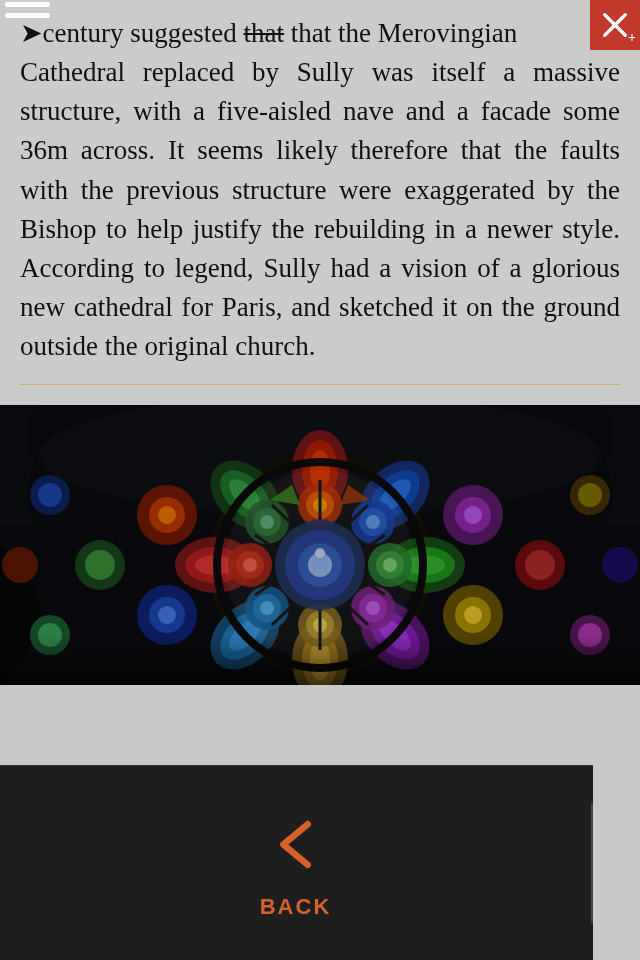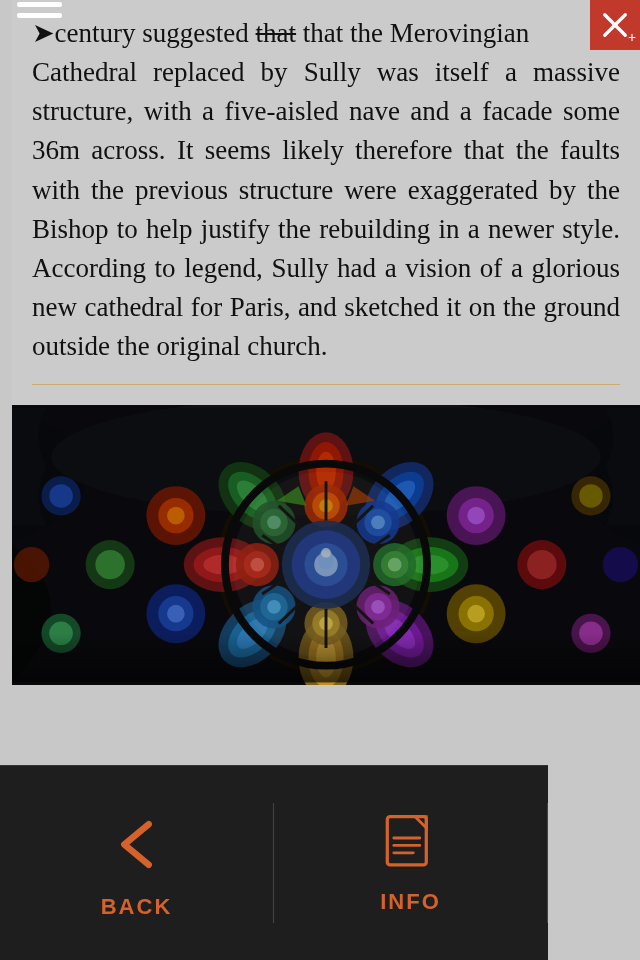--- a/index.html
+++ b/index.html
@@ -109,21 +109,21 @@
       display: flex;
       align-items: center;
       justify-content: center;
     }
 
     
     .bottom-nav {
       position: absolute;
       bottom: 0;
       left: 0;
-      width: 548px;
+      width: 593px;
       height: 195px;
       background: #1e1e1e;
       display: flex;
       flex-direction: row;
       align-items: center;
       justify-content: space-around;
       border-top: 1px solid #333;
     }
 
     .nav-item {
@@ -158,21 +158,20 @@
 
     
     .back-arrow {
       width: 65px;
       height: 75px;
     }
 
     
     .scroll-content {
       position: relative;
-      margin-left: 12px;
     }
 
     .plus-mark {
       position: absolute;
       bottom: 4px;
       right: 4px;
       color: #fff;
       font-size: 14px;
       font-weight: bold;
     }
@@ -368,30 +367,17 @@
 
   <div class="nav-item">
     <svg class="back-arrow" viewBox="0 0 80 80">
       <polyline points="55,15 25,40 55,65" fill="none" stroke="#d4622a" stroke-width="8" stroke-linecap="round" stroke-linejoin="round"></polyline>
     </svg>
     <span class="nav-label">BACK</span>
   </div>
 
   <div class="nav-divider"></div>
 
-  <div class="nav-item">
-    <svg class="nav-icon" viewBox="0 0 70 70">
-
-      <rect x="10" y="5" width="42" height="52" rx="3" ry="3" fill="none" stroke="#d4622a" stroke-width="3.5"></rect>
-
-      <polyline points="40,5 52,5 52,17 40,5" fill="none" stroke="#d4622a" stroke-width="3"></polyline>
-
-      <line x1="17" y1="28" x2="45" y2="28" stroke="#d4622a" stroke-width="3" stroke-linecap="round"></line>
-      <line x1="17" y1="36" x2="45" y2="36" stroke="#d4622a" stroke-width="3" stroke-linecap="round"></line>
-      <line x1="17" y1="44" x2="38" y2="44" stroke="#d4622a" stroke-width="3" stroke-linecap="round"></line>
-    </svg>
-    <span class="nav-label">INFO</span>
-  </div>
 
   <div class="nav-divider"></div>
 
 
 </div>
 
 </body></html>

